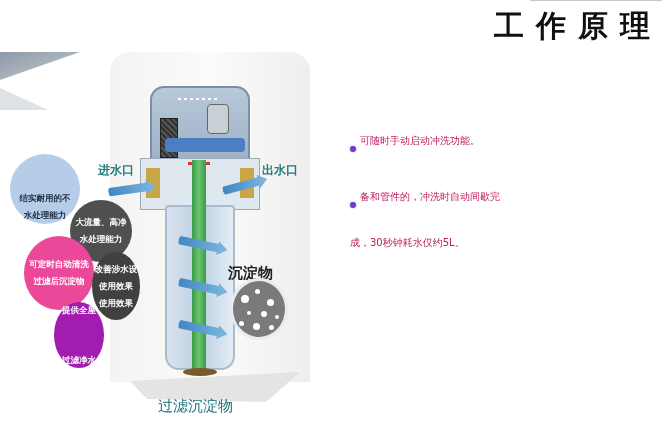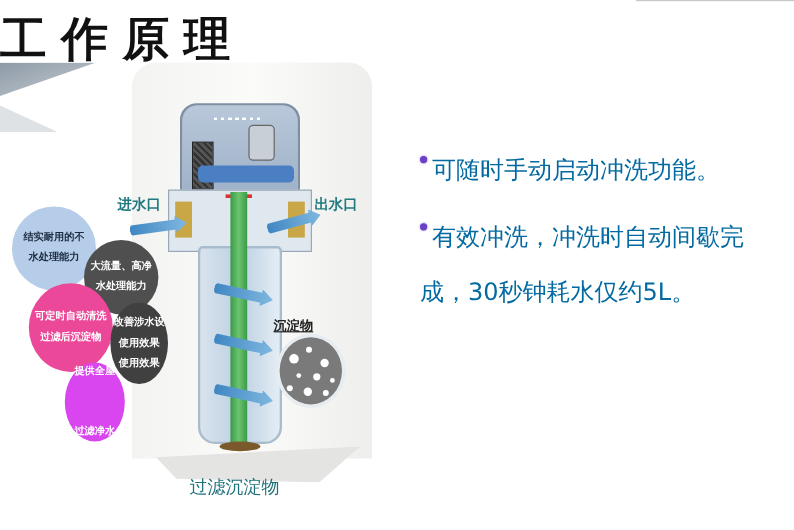--- a/index.html
+++ b/index.html
@@ -1,21 +1,21 @@
 <!DOCTYPE html>
 <html><head>
 <meta charset="utf-8">
 <style>
   * { margin:0; padding:0; box-sizing:border-box; }
   html, body { width:662px; height:442px; background:#ffffff; overflow:hidden; }
   body { position:relative; font-family:"DejaVu Sans", sans-serif; }
 
   .title {
-    position:absolute; left:0; top:6px; width:662px; text-align:left;
-    font-family:"DejaVu Serif", serif; font-size:39px; letter-spacing:12px; color:#111;
+    position:absolute; left:0; top:6px; width:662px; text-align:right;
+    font-family:"DejaVu Serif", serif; font-size:30px; letter-spacing:12px; color:#111;
   }
   .top-rule { position:absolute; left:530px; top:0; width:132px; height:1px; background:#c8c8c8; }
   .bg-shadow1 { position:absolute; left:0; top:52px; width:80px; height:28px;
     background:linear-gradient(160deg,#8d9aa6,#c5ccd2); clip-path:polygon(0 0,100% 0,0 100%); }
   .bg-shadow2 { position:absolute; left:0; top:88px; width:48px; height:22px;
     background:#dfe2e5; clip-path:polygon(0 0,100% 100%,0 100%); }
   .bg-base { position:absolute; left:110px; top:52px; width:200px; height:330px;
     background:linear-gradient(90deg,#f3f3f1,#fbfbfa,#eeeeec); border-radius:20px 20px 0 0; }
   .floor { position:absolute; left:130px; top:372px; width:170px; height:30px;
     background:#e4e4e2; clip-path:polygon(0 30%,100% 0,80% 100%,10% 90%); }
@@ -36,37 +36,37 @@
 
   .bowl { position:absolute; left:165px; top:205px; width:70px; height:165px;
     background:linear-gradient(90deg,#d8e3ee,#bcd0e2,#e4edf5); border:2px solid #a9bccd; border-radius:4px 4px 14px 14px; }
   .tube { position:absolute; left:192px; top:160px; width:14px; height:210px; background:linear-gradient(90deg,#3a9a4a,#6cc46e,#3a9a4a); }
   .sediment { position:absolute; left:183px; top:368px; width:34px; height:8px; background:#7a5a2a; border-radius:50%; }
 
   .arrow { position:absolute; height:14px; background:linear-gradient(90deg,#3f86c2,#7fb8e0); border-radius:8px;
     clip-path:polygon(0 20%,80% 20%,80% 0,100% 50%,80% 100%,80% 80%,0 80%); }
 
   .label-teal { position:absolute; font-weight:bold; color:#207a7f; font-size:12px; letter-spacing:0px; }
-  .label-sed-title { position:absolute; font-weight:bold; color:#222; font-size:11px;text-decoration:underline; }
+  .label-sed-title { position:absolute; font-weight:bold; color:#222; font-size:15px; }
   .bottom-label { position:absolute; left:158px; top:397px; font-weight:normal; color:#1d7179; font-size:15px; letter-spacing:0px; }
 
   .sed-circle { position:absolute; left:230px; top:278px; width:58px; height:62px; border-radius:50%;
     background:#7a7a7a; border:3px solid #e6ecef; }
   .sed-dot { position:absolute; background:#fff; border-radius:50%; }
 
   .bubble { position:absolute; border-radius:50%; display:flex; flex-direction:column; align-items:center; justify-content:center;
     font-weight:bold; font-size:8.5px; line-height:17px; text-align:center; }
-  .b1 { left:10px; top:172px; width:70px; height:70px; background:#b5cde8; color:#1c2c40; }
+  .b1 { left:10px; top:154px; width:70px; height:70px; background:#b5cde8; color:#1c2c40;justify-content:flex-end; }
   .b2 { left:70px; top:200px; width:62px; height:62px; background:#4f4f4f; color:#fff; }
   .b3 { left:24px; top:236px; width:70px; height:74px; background:#ec4899; color:#fff; }
   .b4 { left:92px; top:252px; width:48px; height:68px; background:#404040; color:#fff; border-radius:50%; }
-  .b5 { left:54px; top:302px; width:50px; height:66px; background:#d946ef; color:#fff;gap:33px; }
+  .b5 { left:54px; top:302px; width:50px; height:66px; background:#a21caf; color:#fff;gap:33px; }
 
   .bullets { position:absolute; left:350px; top:130px; width:280px; }
-  .bullet-line { font-size:20px; color:#0369a1; line-height:22px; display:flex; align-items:flex-start; }
+  .bullet-line { font-size:10px; color:#be185d; line-height:22px; display:flex; align-items:flex-end; }
   .diamond { display:inline-block; width:6px; height:6px; background:#6b3fc6; border-radius:50%; margin-right:4px; box-shadow:0 0 2px #a58be0; }
   .b-item1 { position:absolute; left:0; top:0; }
   .b-item2 { position:absolute; left:0; top:56px; }
   .b-item2b { position:absolute; left:0; top:102px; }
 </style>
 </head>
 <body>
 
 <div class="top-rule"></div>
 <h1 class="title">工作原理</h1>
@@ -137,18 +137,18 @@
   </div>
 </div>
 
 <div class="bullets">
   <div class="bullet-line b-item1">
     <span class="diamond"></span>
     <span>可随时手动启动冲洗功能。</span>
   </div>
   <div class="bullet-line b-item2">
     <span class="diamond"></span>
-    <span> 有效冲洗，冲洗时自动间歇完</span>
+    <span> 备和管件的，冲洗时自动间歇完</span>
   </div>
   <div class="bullet-line b-item2b">
     <span>成，30秒钟耗水仅约5L。</span>
   </div>
 </div>
 
 </body></html>

